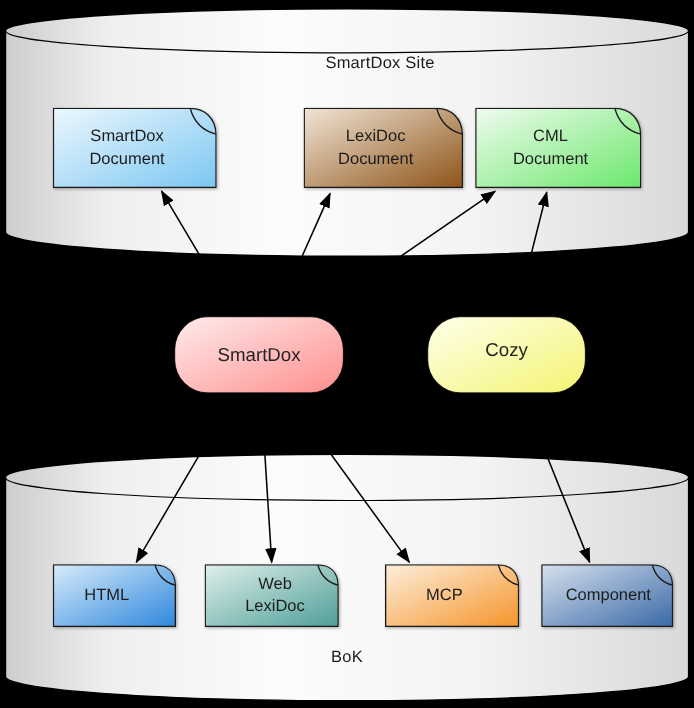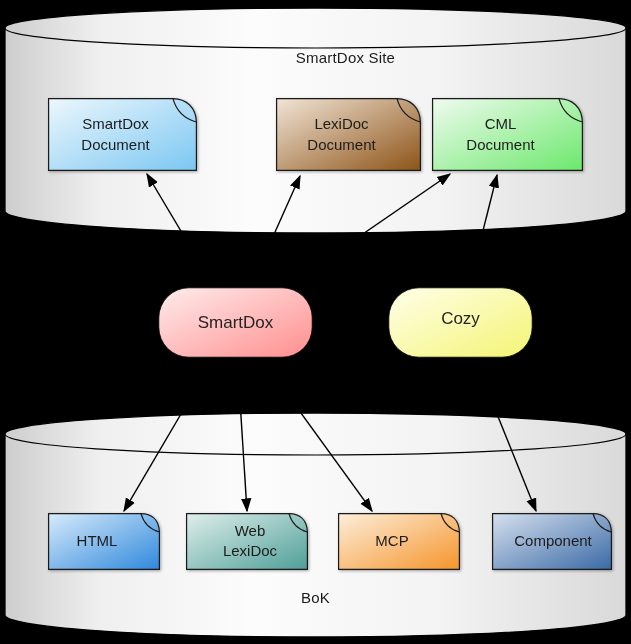--- a/index.html
+++ b/index.html
@@ -156,21 +156,21 @@
         </defs>
       <path d="M0.6,0.6 L103,0.6 C114,0.8 121,7 121.4,19 L121.4,56.4 L0.6,56.4 Z" fill="url(#g-bd1)" stroke="#1a1a1a" stroke-width="1.2"></path>
       <path d="M103,0.6 Q107,15 121.4,19" fill="none" stroke="#1a1a1a" stroke-width="1.2"></path>
     </svg>
     <div class="doc-label" style="line-height:20px;">
       <span>Web</span>
       <span>LexiDoc</span>
     </div>
   </div>
 
-  <div class="doc" style="left:338px;top:513px;width:122px;height:57px;">
+  <div class="doc" style="left:350px;top:513px;width:122px;height:57px;">
     <svg width="122" height="57" viewBox="0 0 122 57">
       <defs>
           <linearGradient id="g-bd2" x1="0" y1="0" x2="1" y2="1">
         <stop offset="0" stop-color="#fdeedb"></stop>
         <stop offset="1" stop-color="#f5952b"></stop>
       </linearGradient>
         </defs>
       <path d="M0.6,0.6 L103,0.6 C114,0.8 121,7 121.4,19 L121.4,56.4 L0.6,56.4 Z" fill="url(#g-bd2)" stroke="#1a1a1a" stroke-width="1.2"></path>
       <path d="M103,0.6 Q107,15 121.4,19" fill="none" stroke="#1a1a1a" stroke-width="1.2"></path>
     </svg>

